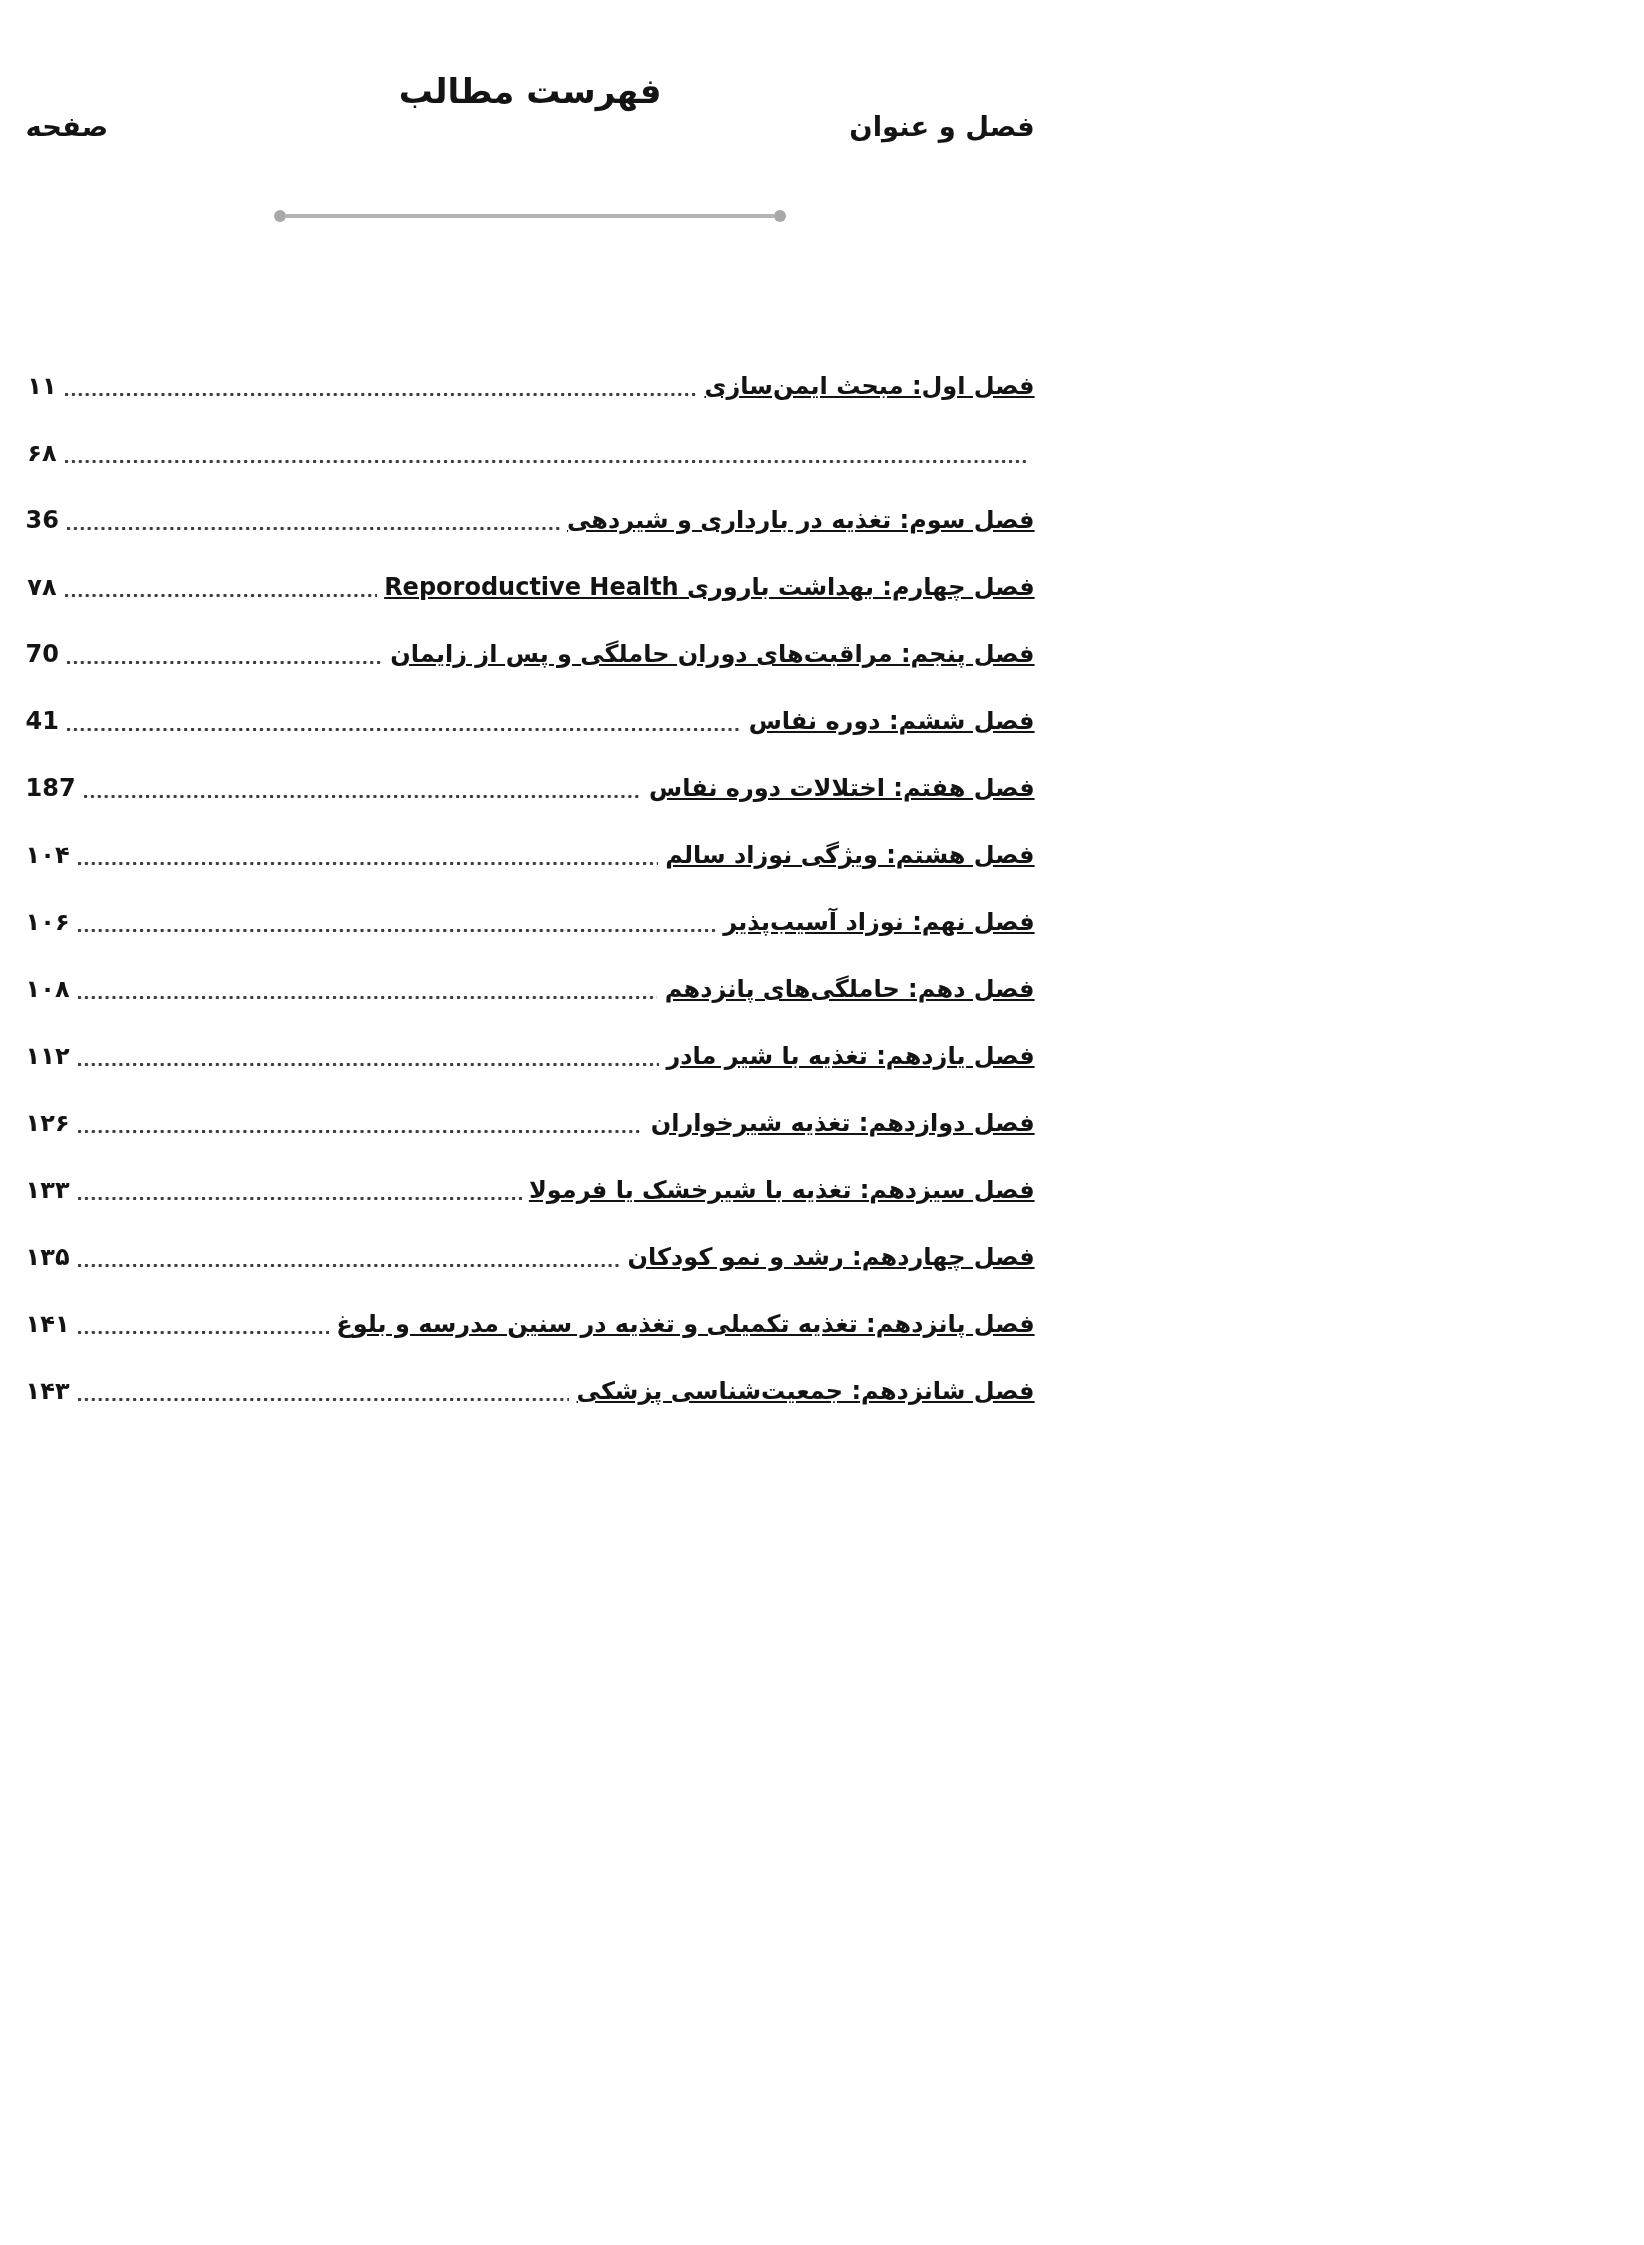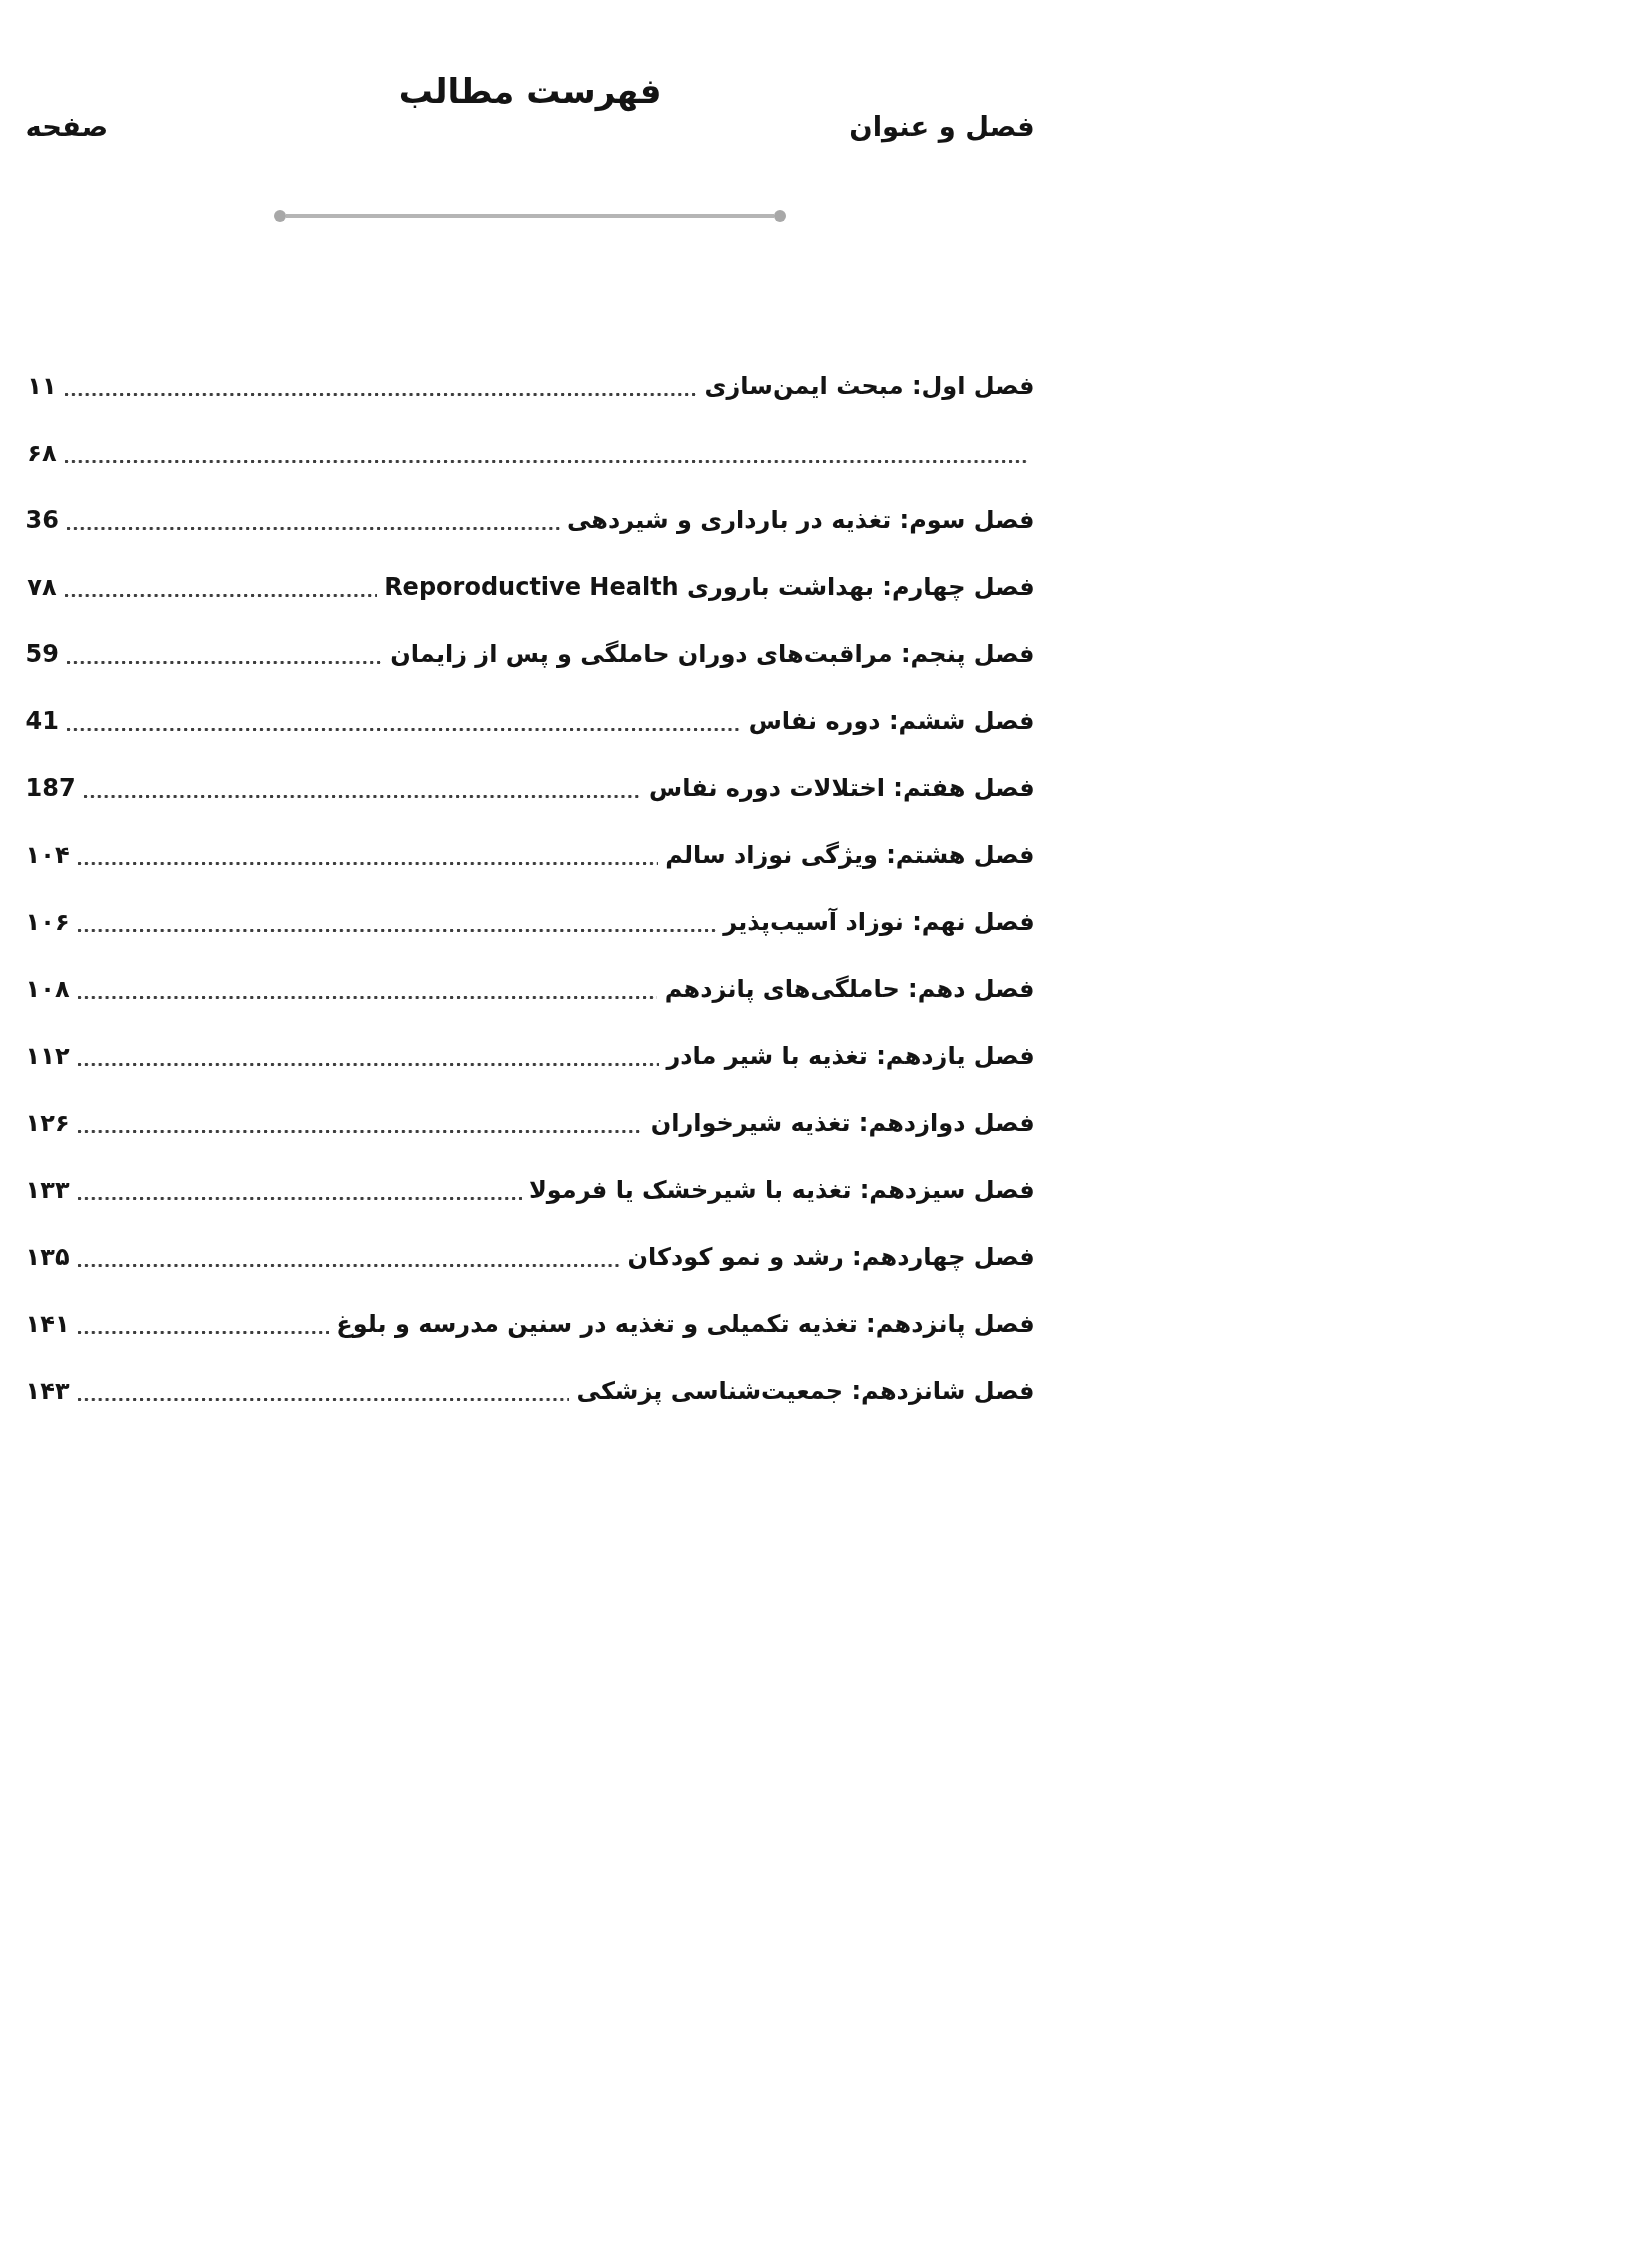--- a/index.html
+++ b/index.html
@@ -62,20 +62,21 @@
     direction: rtl;
     display: flex;
     align-items: center;
     height: 67px;
     font-size: 24px;
   }
   .toc-title {
     font-weight: 700;
     white-space: nowrap;
     flex: 0 0 auto;
+    text-decoration: underline;
   }
   .dots {
     flex: 1 1 auto;
     height: 4.6px;
     margin: 0 7.3px;
     position: relative;
     top: 9.1px;
     background-image: radial-gradient(circle at 2.7px 2.3px, #3c3c3c 1.5px, transparent 1.8px);
     background-size: 6.9px 4.6px;
     background-repeat: repeat-x;
@@ -121,21 +122,21 @@
         <span class="toc-page">36</span>
       </div>
       <div class="toc-row">
         <span class="toc-title">فصل چهارم: بهداشت باروری Reporoductive Health</span>
         <span class="dots"></span>
         <span class="toc-page">۷۸</span>
       </div>
       <div class="toc-row">
         <span class="toc-title">فصل پنجم: مراقبت‌های دوران حاملگی و پس از زایمان</span>
         <span class="dots"></span>
-        <span class="toc-page">59</span>
+        <span class="toc-page">70</span>
       </div>
       <div class="toc-row">
         <span class="toc-title">فصل ششم: دوره نفاس</span>
         <span class="dots"></span>
         <span class="toc-page">41</span>
       </div>
       <div class="toc-row">
         <span class="toc-title">فصل هفتم: اختلالات دوره نفاس</span>
         <span class="dots"></span>
         <span class="toc-page">187</span>

